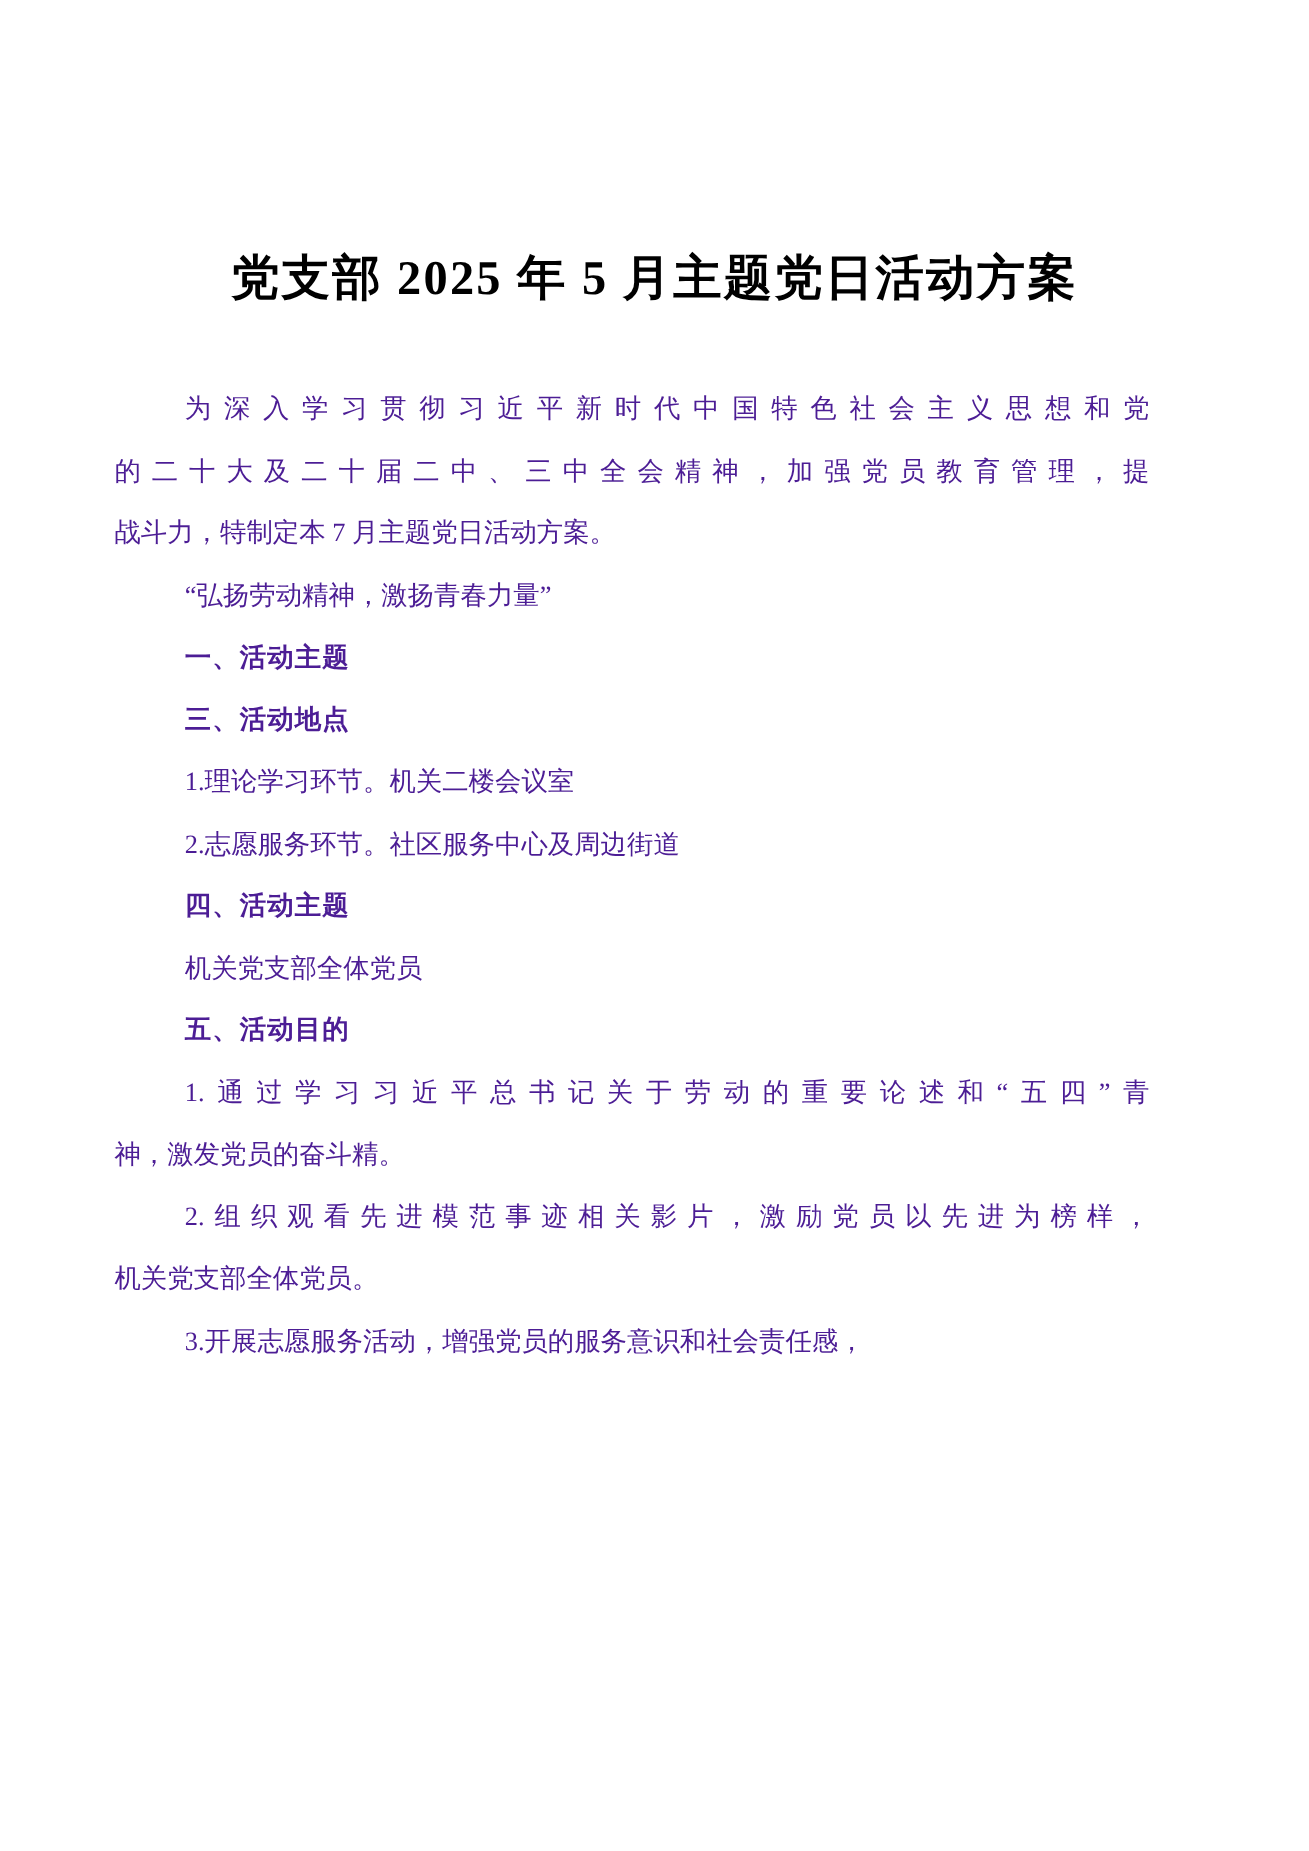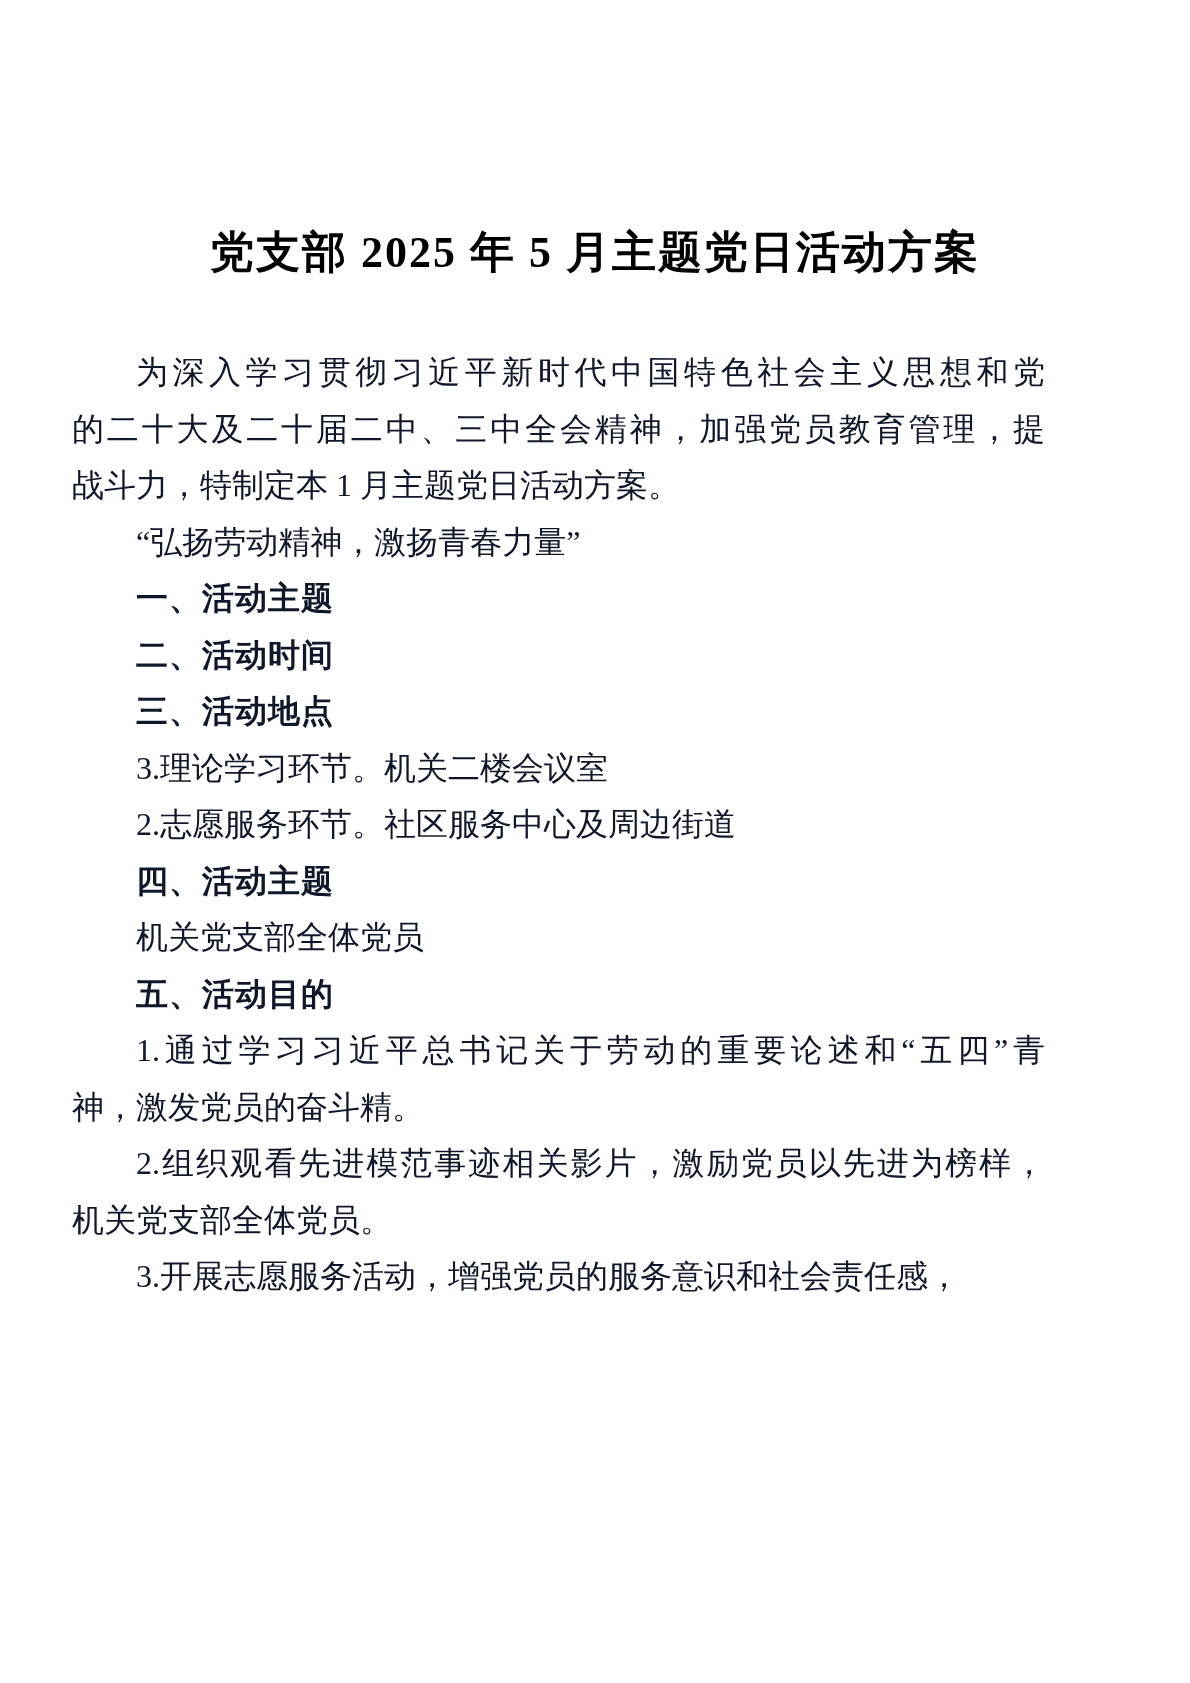--- a/index.html
+++ b/index.html
@@ -21,24 +21,24 @@
     margin: 222px 142px 60px 142px;
     text-align: center;
     font-family: "Liberation Serif", "DejaVu Serif", serif;
     font-size: 44px;
     line-height: 62px;
     font-weight: 600;
     letter-spacing: 2px;
     white-space: nowrap;
   }
   .doc-body {
-    margin: 0 145px 0 72px;
+    margin: 0 145px 0 104px;
     font-family: "Liberation Serif", "DejaVu Serif", serif;
-    font-size: 32px;
-    color: #0f172a;
+    font-size: 24px;
+    color: #4c1d95;
   }
   .line {
     line-height: 56.5px;
     height: 56.5px;
     white-space: nowrap;
     overflow: visible;
   }
   
   .line.fill {
     white-space: normal;
@@ -55,26 +55,25 @@
   }
 </style>
 </head>
 <body>
 
 <div class="page">
   <div class="doc-title">党支部 2025 年 5 月主题党日活动方案</div>
   <div class="doc-body" id="doc-body">
       <div class="line first fill">为深入学习贯彻习近平新时代中国特色社会主义思想和党</div>
       <div class="line fill">的二十大及二十届二中、三中全会精神，加强党员教育管理，提</div>
-      <div class="line">战斗力，特制定本 1 月主题党日活动方案。</div>
+      <div class="line">战斗力，特制定本 7 月主题党日活动方案。</div>
       <div class="line first">“弘扬劳动精神，激扬青春力量”</div>
       <div class="line heading first">一、活动主题</div>
-      <div class="line heading first">二、活动时间</div>
       <div class="line heading first">三、活动地点</div>
-      <div class="line first">3.理论学习环节。机关二楼会议室</div>
+      <div class="line first">1.理论学习环节。机关二楼会议室</div>
       <div class="line first">2.志愿服务环节。社区服务中心及周边街道</div>
       <div class="line heading first">四、活动主题</div>
       <div class="line first">机关党支部全体党员</div>
       <div class="line heading first">五、活动目的</div>
       <div class="line first fill">1.通过学习习近平总书记关于劳动的重要论述和“五四”青</div>
       <div class="line">神，激发党员的奋斗精。</div>
       <div class="line first fill">2.组织观看先进模范事迹相关影片，激励党员以先进为榜样，</div>
       <div class="line">机关党支部全体党员。</div>
       <div class="line first">3.开展志愿服务活动，增强党员的服务意识和社会责任感，</div>
     </div>

